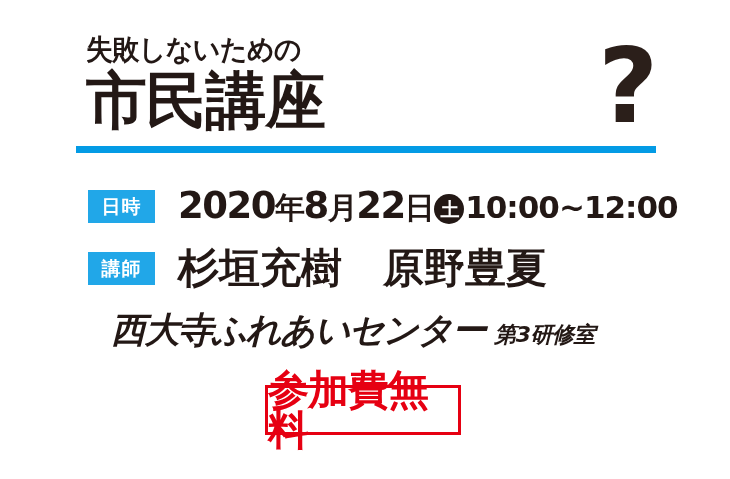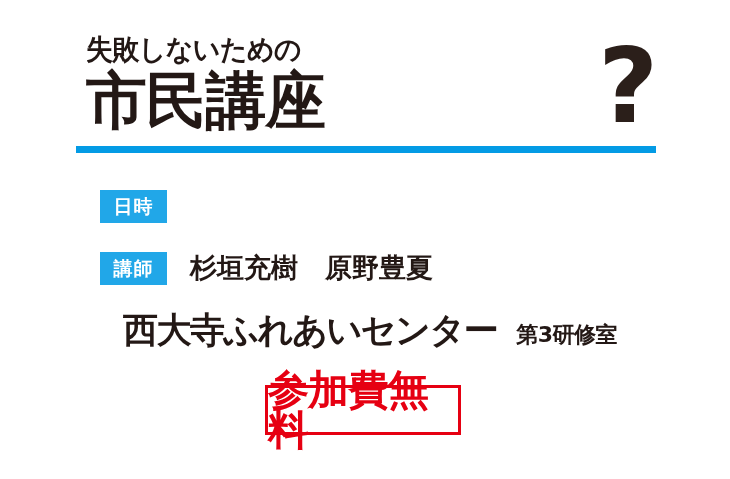--- a/index.html
+++ b/index.html
@@ -89,21 +89,21 @@
     left: 76px;
     top: 146px;
     width: 580px;
     height: 7px;
     background: #039BE5;
   }
 
   
   .rows {
     position: absolute;
-    left: 12px;
+    left: 0;
     top: 182px;
     width: 612px;
   }
   .row {
     position: relative;
     display: flex;
     align-items: center;
     height: 48px;
     margin-bottom: 14px;
     padding-left: 88px;
@@ -148,33 +148,34 @@
     color: #ffffff;
     font-size: 19px;
     font-weight: bold;
     line-height: 30px;
     text-align: center;
     margin: 0 1px 0 1px;
     position: relative;
     top: -2px;
   }
   .row-lecturer .row-text {
-    font-size: 27px;
+    font-size: 41px;
     font-weight: bold;
     letter-spacing: 0px;
   }
   .row-venue .row-text {
     font-size: 35px;
     font-weight: bold;
     letter-spacing: -1.5px;
+    font-style: italic;
   }
   .row-venue .sub-room {
     font-size: 22px;
     font-weight: bold;
-    margin-left: 19px;
+    margin-left: 9px;
     letter-spacing: -0.5px;
   }
 
   
   .free-box {
     position: absolute;
     left: 265px;
     top: 385px;
     width: 196px;
     height: 50px;
@@ -207,20 +208,30 @@
 
     <div class="qmark">?</div>
 
     <div class="divider"></div>
   </div>
 
   <div class="rows">
 
     <div class="row row-date">
       <div class="badge">日時</div>
+      <div class="row-text">
+        <span>2020</span>
+          <span class="unit">年</span>
+          <span>8</span>
+          <span class="unit">月</span>
+          <span>22</span>
+          <span class="unit">日</span>
+          <span class="circle-day">土</span>
+          <span class="time">10:00~12:00</span>
+      </div>
     </div>
 
     <div class="row row-lecturer">
       <div class="badge">講師</div>
       <div class="row-text">
         <span>杉垣充樹　原野豊夏</span>
       </div>
     </div>
 
     <div class="row row-venue">

